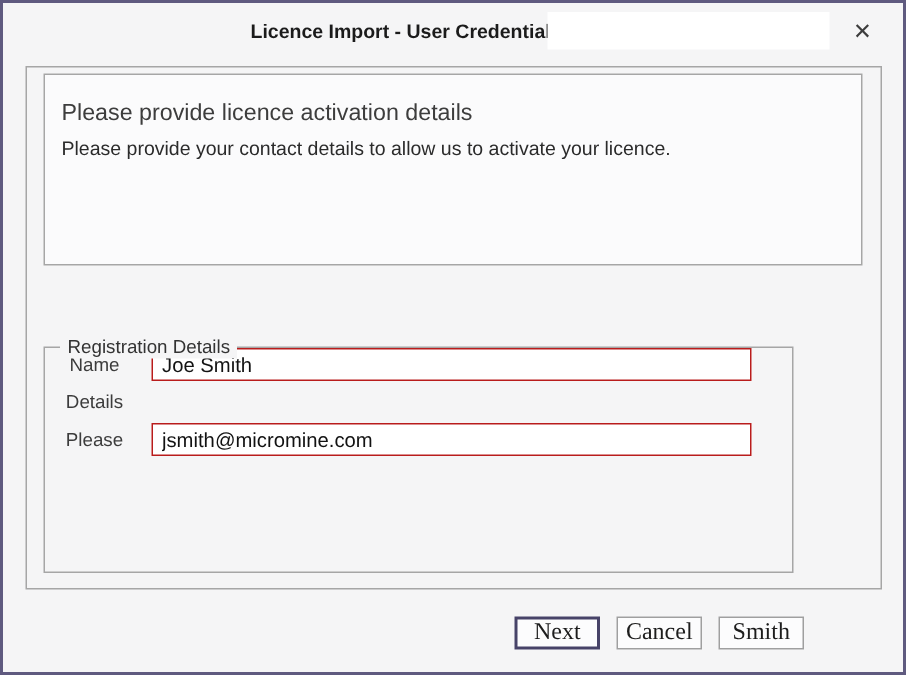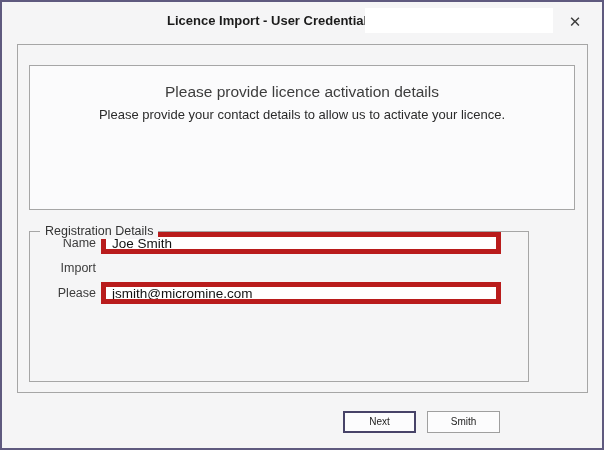--- a/index.html
+++ b/index.html
@@ -34,64 +34,63 @@
   }
   .close-glyph { font-size: 15px; color: #3d3d3d; line-height: 1; }
 
   
   .main-panel {
     position: absolute; left: 15px; top: 42px;
     width: 571px; height: 349px;
     border: 1px solid var(--box-border, #a3a3a3);
   }
   .header-box {
-    position: absolute; left: 11px; top: 20px;
-    width: 546px; height: 145px;
+    position: absolute; left: 11px; top: 4px;
+    width: 546px; height: 128px;
     border: 1px solid var(--box-border, #a6a6a6);
     background: var(--header-background, #fbfbfc);
     padding: 16px 11px 0 11px;
-    text-align: center;
   }
   .heading { font-size: 15.5px; color: #3d3d3d; line-height: 19px; }
   .subheading { font-size: 13px; color: #2b2b2b; line-height: 14px; margin-top: 7px; }
 
   
   .groupbox {
     position: absolute; left: 11px; top: 186px;
     width: 500px; height: 151px;
     border: 1px solid var(--box-border, #a6a6a6);
   }
   .legend {
     position: absolute; top: -8px; left: 10px;
     background: var(--background, #f5f5f6);
     padding: 0 5px;
     font-size: 12.5px; color: #333333; line-height: 15px;
     white-space: nowrap;
   }
   .field-row { display: flex; align-items: center; margin-bottom: 7px; }
   .field-label {
     width: 66px; margin-right: 5px;
-    text-align: right;
+    text-align: center;
     font-size: 12.5px; color: #3c3c3c;
   }
   .field-input {
     width: 400px; height: 22px;
-    border: 5px solid #b91c1c; background: #ffffff;
+    border: 1px solid #b91c1c; background: #ffffff;
     font-family: "Liberation Sans", sans-serif;
     font-size: 13.5px; color: #121212;
     padding: 0 6px;
   }
 
   
   .button-row { position: absolute; left: 341px; top: 409px; display: flex; gap: 11px; }
   .btn {
-    width: 73px; height: 22px;
+    width: 57px; height: 22px;
     border: 1px solid #9f9f9f; background: #fcfcfd;
-    font-family: Liberation Sans, sans-serif;
-    font-size: 10px; color: #1d1d1d;
+    font-family: Liberation Serif, serif;
+    font-size: 16px; color: #1d1d1d;
     padding: 0; cursor: pointer; line-height: 1;
   }
   .btn-default { border: 2px solid var(--accent-border, #474368); }
 </style>
 </head>
 <body>
 
 <div class="window">
 
   <div class="titlebar">
@@ -111,29 +110,30 @@
 
     <div class="groupbox">
       <span class="legend">Registration Details</span>
 
       <div class="field-row">
         <label class="field-label">Name</label>
         <input class="field-input" type="text" value="Joe Smith" style="">
       </div>
 
       <div class="field-row">
-        <label class="field-label">Import</label>
+        <label class="field-label">Details</label>
       </div>
 
       <div class="field-row">
         <label class="field-label">Please</label>
         <input class="field-input" type="text" value="jsmith@micromine.com" style="">
       </div>
     </div>
 
   </div>
 
   <div class="button-row">
     <button class="btn btn-default">Next</button>
+    <button class="btn">Cancel</button>
     <button class="btn">Smith</button>
   </div>
 
 </div>
 
 </body></html>

